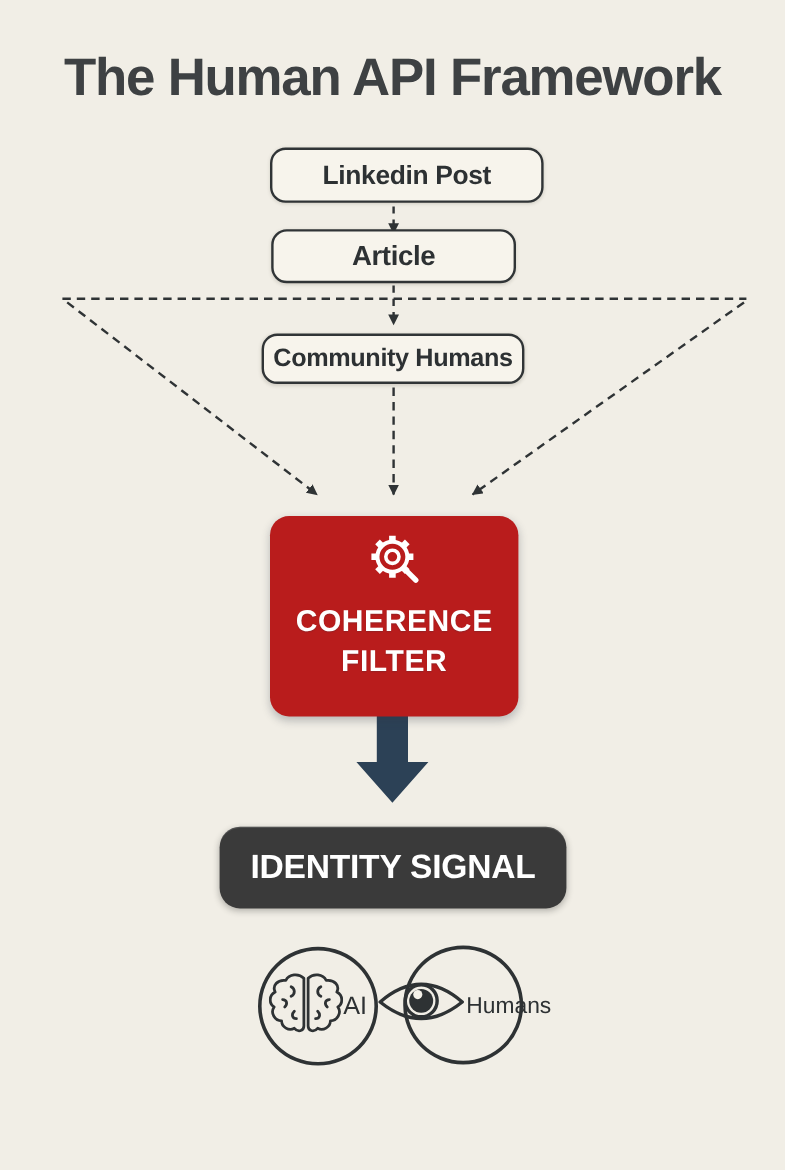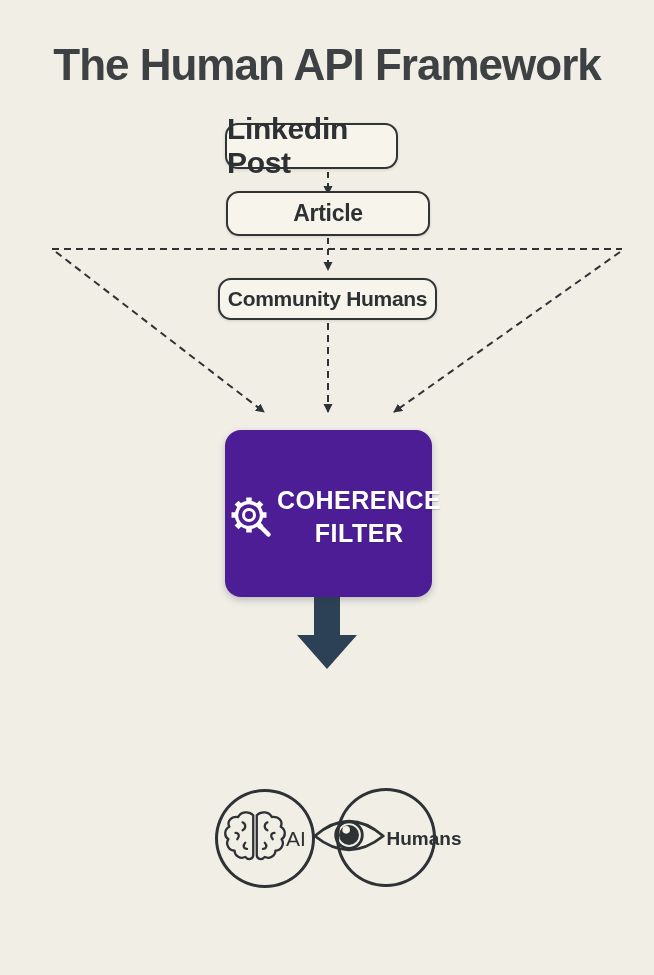--- a/index.html
+++ b/index.html
@@ -13,28 +13,28 @@
     font-size:44px;font-weight:700;letter-spacing:-1px;color:#3e4143;
   }
   .connector-layer{position:absolute;top:0;left:0;z-index:1;}
   .node{
     position:absolute;z-index:2;box-sizing:border-box;
     border:2.5px solid #303436;border-radius:13px;background:#f7f4ec;
     display:flex;align-items:center;justify-content:center;
     color:#2d3133;font-weight:700;letter-spacing:-0.3px;
     box-shadow:0 1px 3px rgba(70,65,50,.18);
   }
-  .node-linkedin{left:225px;top:123px;width:173px;height:46px;font-size:30px;}
+  .node-linkedin{left:225px;top:123px;width:228px;height:46px;font-size:22px;}
   .node-article{left:226px;top:191px;width:204px;height:45px;font-size:23px;}
   .node-community{left:218px;top:278px;width:219px;height:42px;font-size:21px;}
   .filter-box{
     position:absolute;z-index:2;left:225px;top:430px;width:207px;height:167px;
-    border-radius:16px;background:#4c1d95;
+    border-radius:16px;background:#b91c1c;
     box-shadow:0 3px 7px rgba(45,55,70,.28);
-    display:flex;flex-direction:row;align-items:center;
+    display:flex;flex-direction:column;align-items:center;
   }
   .filter-box .icon-wrap{margin-top:13px;}
   .filter-label{
     margin-top:6px;text-align:center;color:#ffffff;
     font-size:25px;font-weight:700;letter-spacing:0.5px;line-height:33px;
     text-shadow:0 1px 1px rgba(40,50,65,.25);
   }
   .output-box{
     position:absolute;z-index:2;left:183px;top:689px;width:289px;height:68px;
     border-radius:17px;background:#3a3a3a;
@@ -44,21 +44,21 @@
   }
   .audience-circle{
     position:absolute;z-index:2;box-sizing:border-box;width:100px;height:99px;
     border:3px solid #2e3234;border-radius:50%;
     display:flex;flex-direction:row;align-items:center;justify-content:center;
     color:#2d3133;
   }
   .circle-ai{left:215px;top:789px;}
   .circle-humans{left:336px;top:788px;}
   .circle-ai .circle-label{font-size:21px;font-weight:500;margin-top:1px;}
-  .circle-humans .circle-label{font-size:19px;font-weight:700;margin-top:2px;}
+  .circle-humans .circle-label{font-size:19px;font-weight:400;margin-top:2px;}
   .caption{
     position:absolute;z-index:2;top:902px;left:0;width:654px;text-align:center;
     font-size:24px;font-weight:400;letter-spacing:-0.3px;color:#3f423f;line-height:28px;
   }
   .caption .caption-line2{transform:translateX(7px);}
 </style>
 </head>
 <body>
 
 <div class="canvas">
@@ -107,20 +107,23 @@
           <line x1="34.5" y1="31.5" x2="43.5" y2="40.5" stroke-width="4.5" stroke-linecap="round"></line>
         </g>
       </svg>
     </span>
     <div class="filter-label">
       <div>COHERENCE</div>
       <div>FILTER</div>
     </div>
   </div>
 
+  <div class="output-box">
+    <span>IDENTITY SIGNAL</span>
+  </div>
 
   <div class="audience-circle circle-ai">
     <span>
       <svg width="62" height="55" viewBox="0 0 70 62">
         <g stroke="#2e3234" stroke-width="2.6" fill="none" stroke-linecap="round" stroke-linejoin="round">
           <path d="M33,7 C28,2 19,3 16,9 C8,8 3,14 6,20 C0,23 0,31 5,34 C1,40 6,47 12,47 C12,53 19,57 24,54 C27,58 33,57 33,52 L33,7 Z"></path>
           <path d="M37,7 C42,2 51,3 54,9 C62,8 67,14 64,20 C70,23 70,31 65,34 C69,40 64,47 58,47 C58,53 51,57 46,54 C43,58 37,57 37,52 L37,7 Z"></path>
           <path d="M21,15 C25,17 25,22 21,24"></path>
           <path d="M13,27 C17,27 18,31 15,34"></path>
           <path d="M24,38 C21,41 22,45 26,45"></path>

